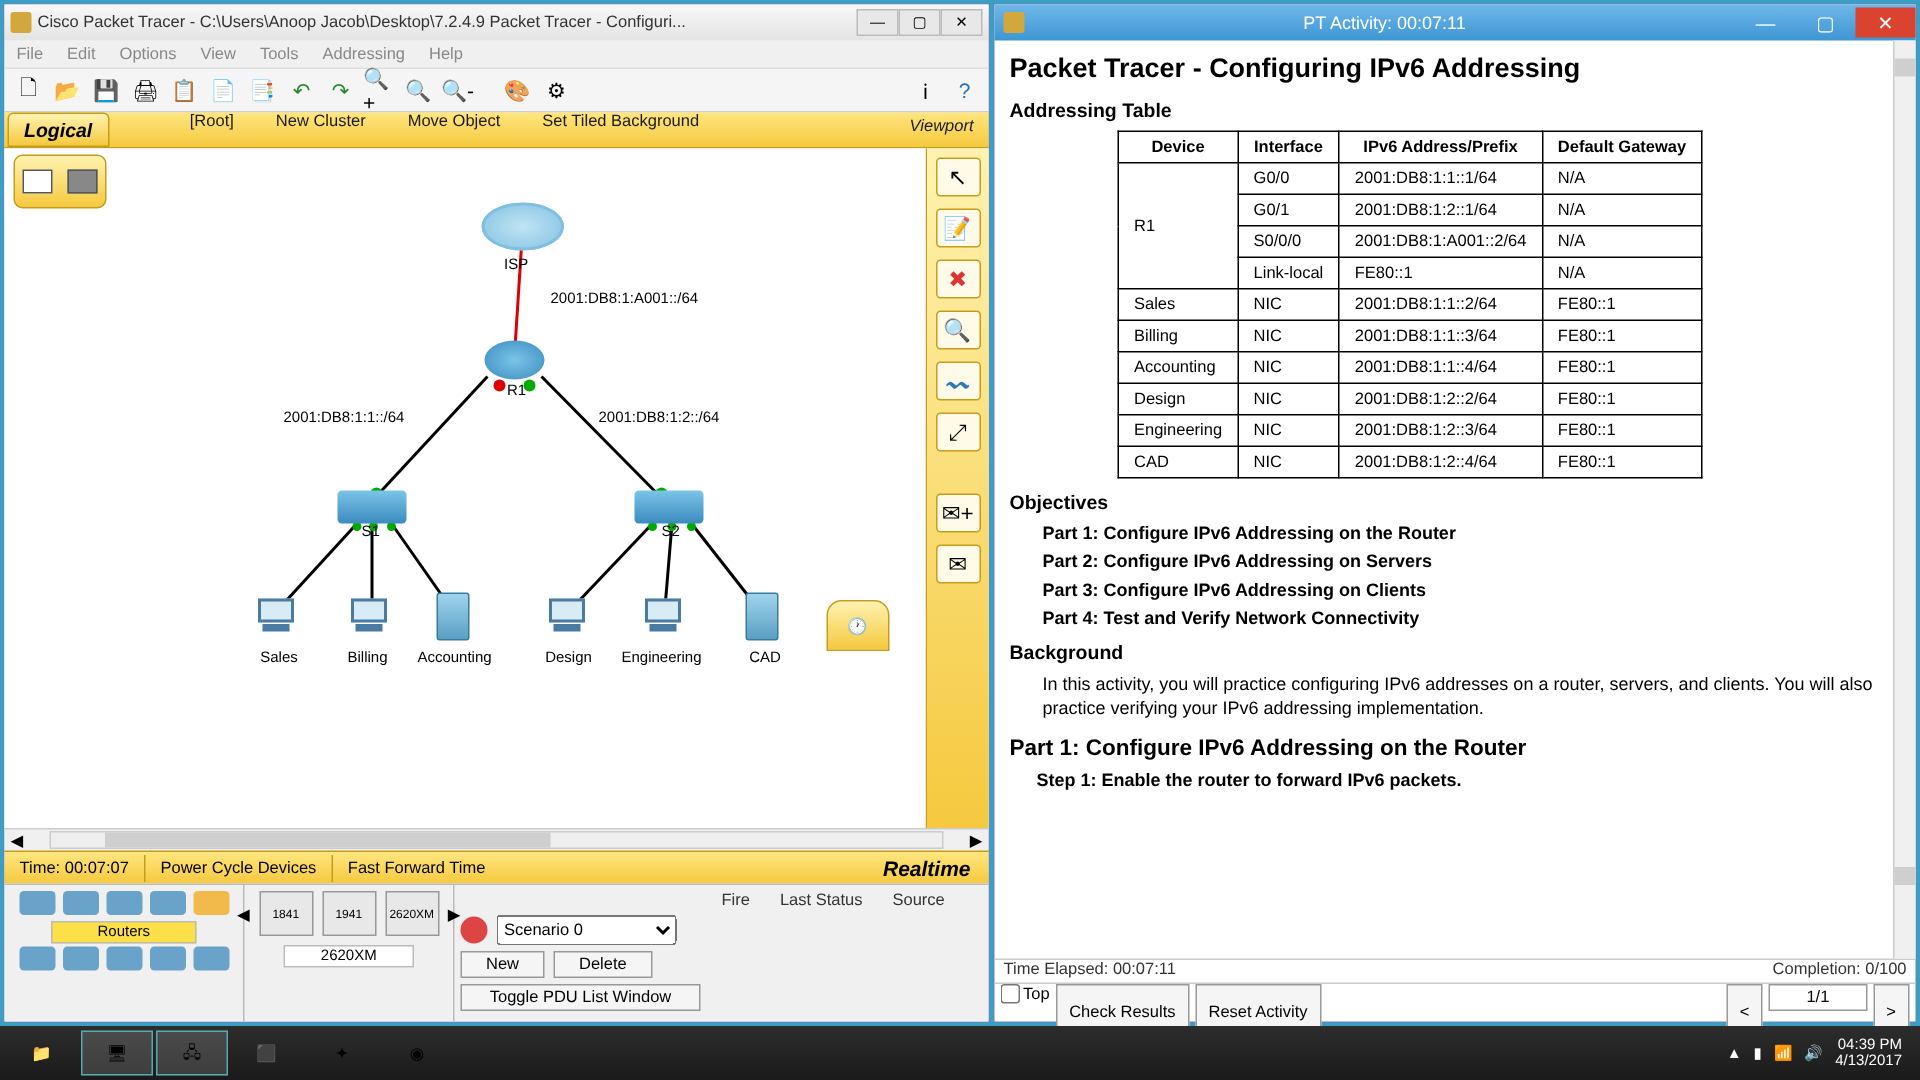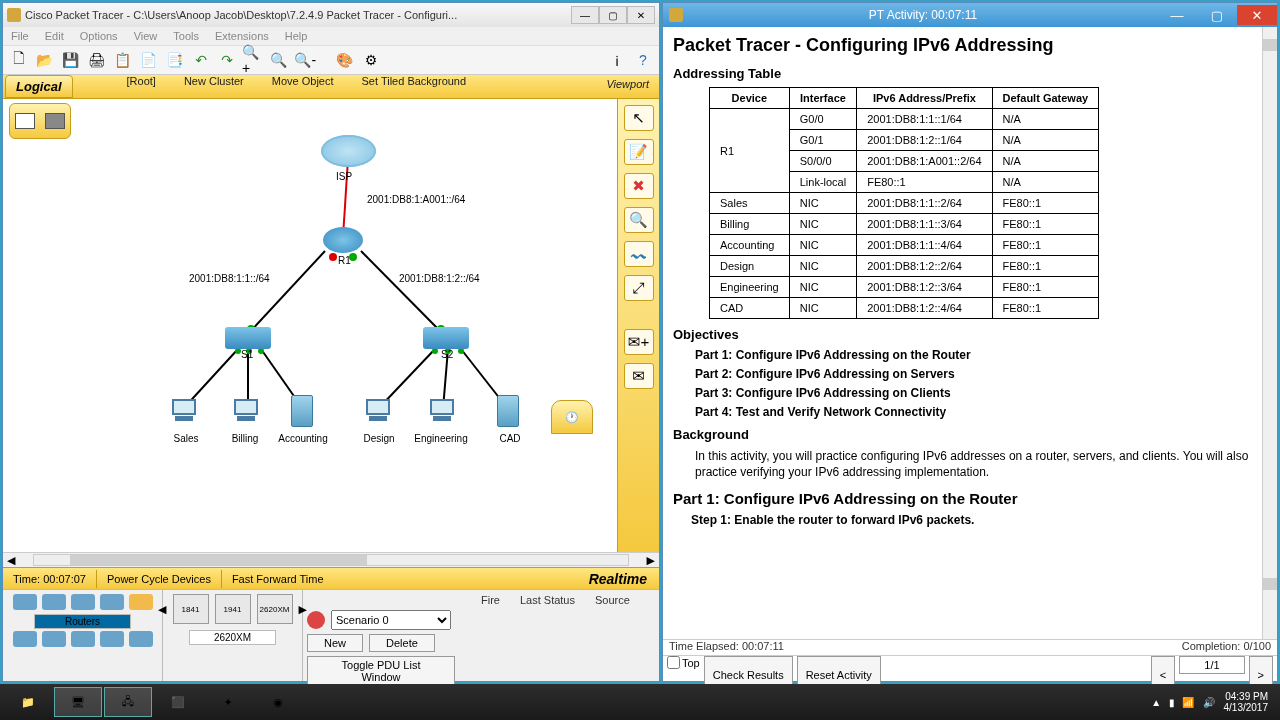--- a/index.html
+++ b/index.html
@@ -45,21 +45,21 @@
 .timebar { height:22px; background:linear-gradient(#ffe680,#f5c93e); border-top:1px solid #c59d1a; display:flex; align-items:center;}
 .timebar .cell{padding:3px 10px;border-right:1px solid #c59d1a; font-size:11px;}
 .timebar .rt{margin-left:auto;padding:3px 12px;font-weight:bold;font-style:italic;font-size:14px;}
 .rt-badge { position:absolute; right:24px; bottom:118px; width:42px; height:34px; background:linear-gradient(#fff2b0,#f5c93e); border:1px solid #c59d1a; border-radius:10px 10px 0 0; display:flex; align-items:center; justify-content:center;}
 
 .devpanel { height:92px; background:#f0f0f0; border-top:1px solid #bbb; display:flex;}
 .devcats { width:160px; border-right:1px solid #bbb; display:flex; flex-direction:column; align-items:center; padding:4px;}
 .devrow{display:flex;gap:5px;margin-bottom:2px;}
 .dcat{width:24px;height:16px;background:#6aa3c9;border-radius:3px;}
 .dcat.y{background:#f2b94b;}
-.catlabel{font-size:10px;border:1px solid #bbb;padding:1px 30px;background:#0369a1;margin:2px 0;}
+.catlabel{font-size:10px;border:1px solid #bbb;padding:1px 30px;background:#fde047;margin:2px 0;}
 .devmodels{width:140px;border-right:1px solid #bbb;display:flex;flex-direction:column;align-items:center;padding:4px;}
 .models{display:flex;gap:6px;}
 .model{width:36px;height:30px;border:1px solid #999;background:#e8e8e8;display:flex;align-items:center;justify-content:center;font-size:8px;}
 .model-sel{border:1px solid #bbb;padding:1px 24px;margin-top:6px;font-size:10px;background:#fff;}
 .simpanel{flex:1;padding:4px;display:flex;flex-direction:column;gap:4px;}
 .simtop{display:flex;gap:6px;align-items:center;}
 .scn-ico{width:18px;height:18px;background:#d44;border-radius:50%;}
 .simtop select{font-size:11px;height:20px;width:120px;}
 .simbtn{font-size:11px;padding:2px 16px;border:1px solid #999;background:#f5f5f5;}
 .simcols{display:flex;gap:20px;font-size:11px;color:#333;padding-left:4px;}
@@ -68,21 +68,21 @@
 .act-window { position:absolute; left:662px; top:2px; width:616px; height:680px; background:#fff; border:1px solid #5a8bbf; display:flex; flex-direction:column;}
 .act-titlebar { height:24px; background:linear-gradient(#6fb7e8,#3e96d4); color:#fff; display:flex; align-items:center; font-size:12px;}
 .act-titlebar .icon{width:14px;height:14px;background:#d2a83c;margin:0 6px;border-radius:2px;}
 .act-titlebar .title{flex:1;text-align:center;}
 .act-titlebar .winbtn{width:40px;height:20px;display:flex;align-items:center;justify-content:center;background:transparent;border:none;color:#fff;font-size:13px;}
 .act-titlebar .winbtn.close{background:#d9432f;}
 .act-body { flex:1; overflow:auto; padding:8px 16px 4px 10px; font-size:12px; color:#000;}
 .act-body h1{font-size:18px;font-weight:bold;margin-bottom:10px;}
 .act-body h2{font-size:13px;font-weight:bold;margin:8px 0 6px;}
 .act-body h3{font-size:15px;font-weight:bold;margin:10px 0 6px;}
-table.addr{border-collapse:collapse;margin:4px 0 4px 36px;font-size:11px;}
+table.addr{border-collapse:collapse;margin:4px 0 4px 72px;font-size:11px;}
 table.addr th, table.addr td{border:1px solid #000;padding:4px 10px;text-align:left;}
 table.addr th{text-align:center;font-weight:bold;background:#fff;}
 .objlist{margin-left:22px;font-size:12px;}
 .objlist div{font-weight:bold;margin:5px 0;}
 .bgtext{margin-left:22px;font-size:12px;margin-top:4px;line-height:1.35;}
 .step{margin-left:18px;font-size:12px;font-weight:bold;margin-top:4px;}
 .act-status{height:16px;border-top:1px solid #ccc;display:flex;font-size:11px;padding:0 6px;color:#333;}
 .act-status .right{margin-left:auto;}
 .act-btnbar{height:26px;border-top:1px solid #ccc;display:flex;align-items:flex-start;gap:4px;padding:0 4px;}
 .act-btnbar label{font-size:11px;display:flex;align-items:center;gap:2px;}
@@ -114,21 +114,21 @@
       <div class="winbtn">▢</div>
       <div class="winbtn close">✕</div>
     </div>
   </div>
   <div class="menubar">
     <span>File</span>
     <span>Edit</span>
     <span>Options</span>
     <span>View</span>
     <span>Tools</span>
-    <span>Extensions</span>
+    <span>Addressing</span>
     <span>Help</span>
   </div>
   <div class="toolbar">
     <div class="tbtn">🗋</div>
     <div class="tbtn">📂</div>
     <div class="tbtn">💾</div>
     <div class="tbtn">🖨</div>
     <div class="tbtn">📋</div>
     <div class="tbtn">📄</div>
     <div class="tbtn">📑</div>
@@ -283,21 +283,21 @@
       </div>
       <div class="simtop">
         <div class="scn-ico"></div>
         <select><option>Scenario 0</option></select>
       </div>
       <div class="simtop">
         <button class="simbtn">New</button>
         <button class="simbtn">Delete</button>
       </div>
       <div class="simtop">
-        <button class="simbtn" style="width:148px">Toggle PDU List Window</button>
+        <button class="simbtn" style="width:160px">Toggle PDU List Window</button>
       </div>
     </div>
   </div>
 </div>
 
 <div class="act-window">
   <div class="act-titlebar">
     <div class="icon"></div>
     <div class="title">PT Activity: 00:07:11</div>
     <div class="winbtn">—</div>

